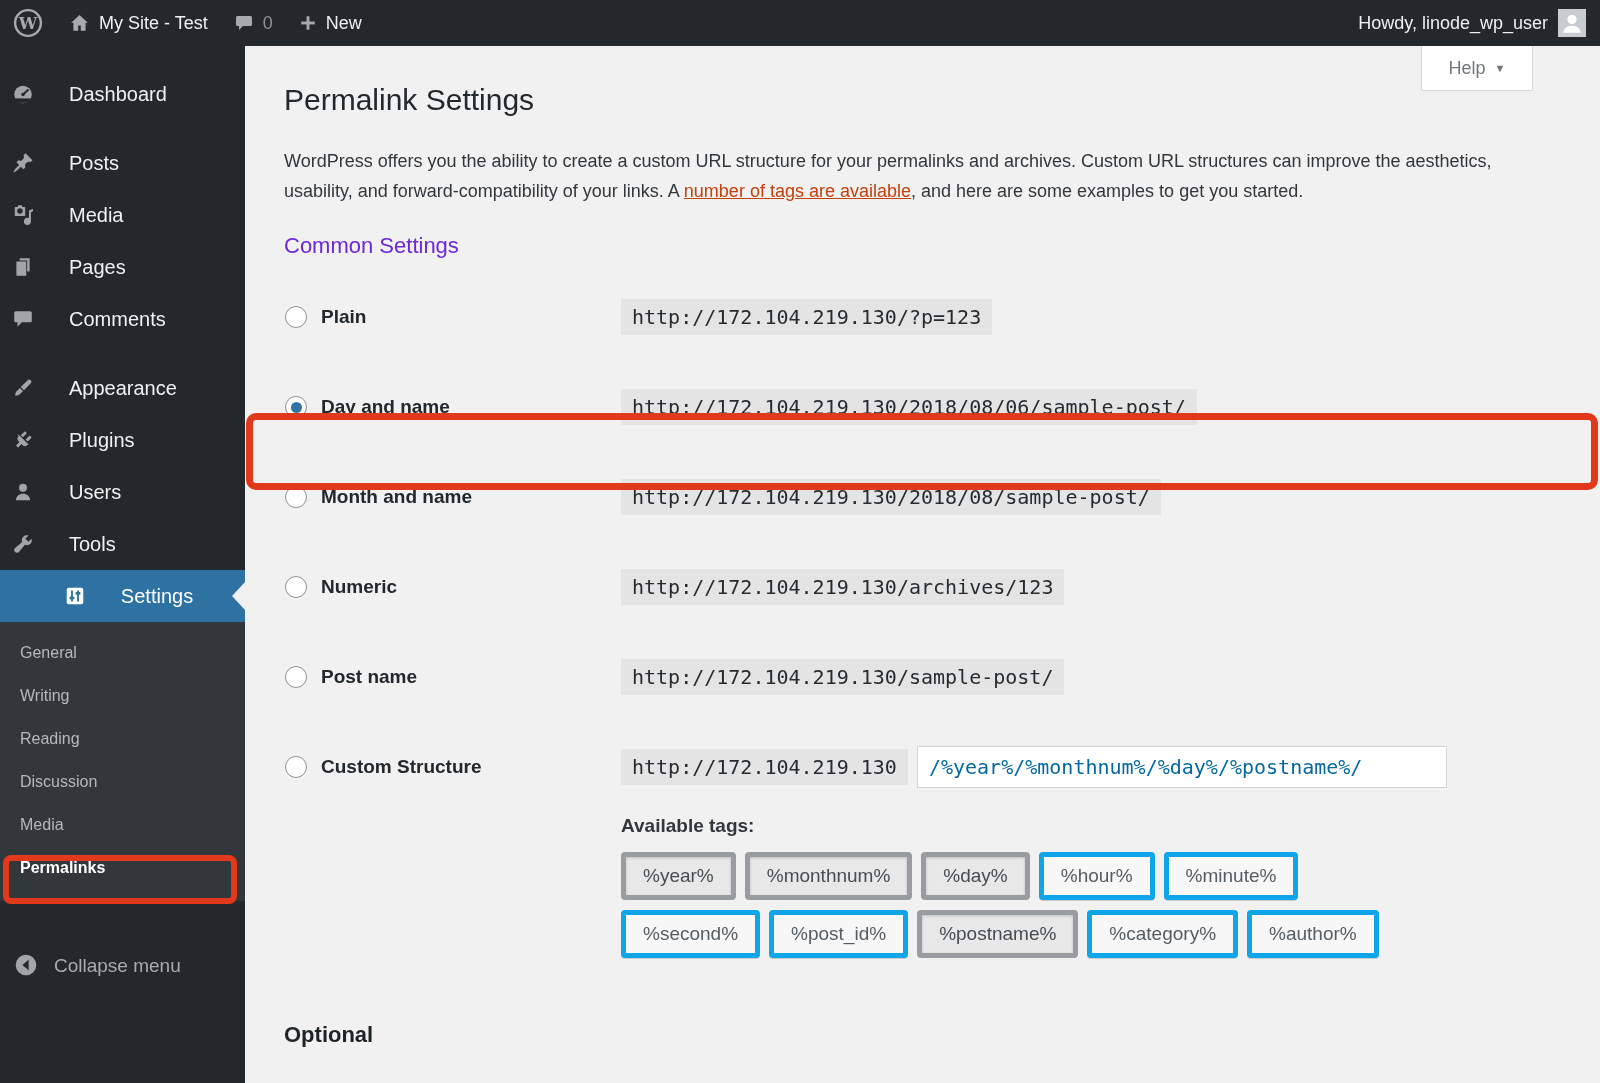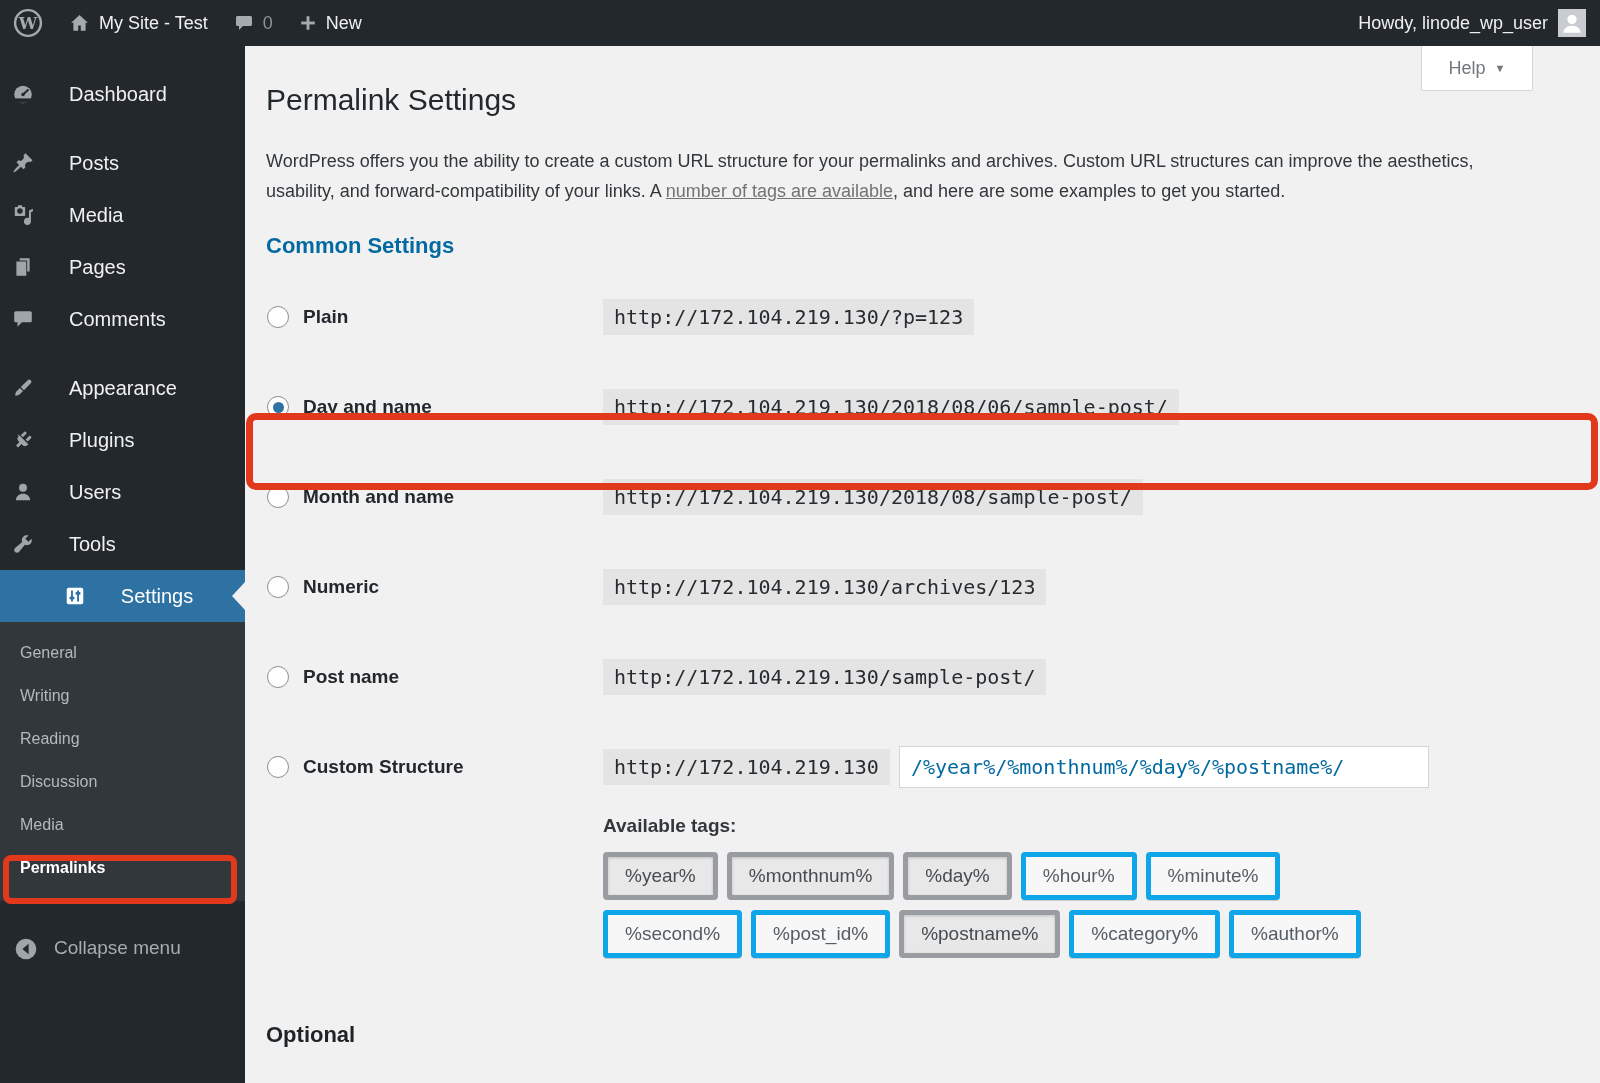--- a/index.html
+++ b/index.html
@@ -48,41 +48,41 @@
     width:0; height:0; border-top:14px solid transparent;
     border-bottom:14px solid transparent; border-right:13px solid #f1f1f1;
   }
   #submenu { background:#32373c; padding:9px 0 12px 0; }
   .sub-item {
     height:43px; line-height:43px; padding-left:20px;
     color:#b4b9be; font-size:16px; cursor:pointer;
   }
   .sub-item.current { color:#ffffff; font-weight:700; }
   #collapse {
-    display:flex; align-items:flex-start; gap:16px; padding-left:14px;
+    display:flex; align-items:flex-end; gap:16px; padding-left:14px;
     margin-top:36px; color:#a7acb2; font-size:19px; cursor:pointer; height:40px;
   }
   #collapse svg { width:24px; height:24px; display:block; }
 
   
   #content {
     position:absolute; top:46px; left:245px; width:1355px; bottom:0;
-    background:#f1f1f1; padding-left:21px;
+    background:#f1f1f1; padding-left:39px;
   }
   #help-btn {
     position:absolute; top:0; right:67px; width:112px; height:45px;
     background:#ffffff; border:1px solid #d5d5d5; border-top:none;
     display:flex; align-items:center; justify-content:center; gap:9px;
     color:#72777c; font-size:18px; cursor:pointer; border-radius:0 0 2px 2px;
   }
   #help-btn .caret { font-size:11px; color:#72777c; }
   h1.page-title { margin-top:36px; font-size:30px; font-weight:400; color:#23282d; line-height:35px; }
   p.intro { margin-top:30px; width:1262px; font-size:18px; line-height:29.5px; color:#32373c; }
-  p.intro a { color:#737373; text-decoration:underline; cursor:pointer; }
-  h2.section { margin-top:28px; font-size:22px; font-weight:700; color:#0369a1; line-height:24px; }
+  p.intro a { color:#c2410c; text-decoration:underline; cursor:pointer; }
+  h2.section { margin-top:28px; font-size:22px; font-weight:400; color:#6d28d9; line-height:24px; }
 
   .rows { margin-top:14px; }
   .settings-row { height:90px; display:flex; align-items:center; }
   .radio {
     width:22px; height:22px; margin-left:1px; border-radius:50%;
     border:1.5px solid #8c8f94; background:#fff; flex:0 0 22px;
     display:flex; align-items:center; justify-content:center; cursor:pointer;
   }
   .radio.checked::after { content:""; width:11px; height:11px; border-radius:50%; background:#2f73a4; }
   .row-label { margin-left:14px; width:300px; font-size:19px; font-weight:700; color:#23282d; cursor:pointer; }

